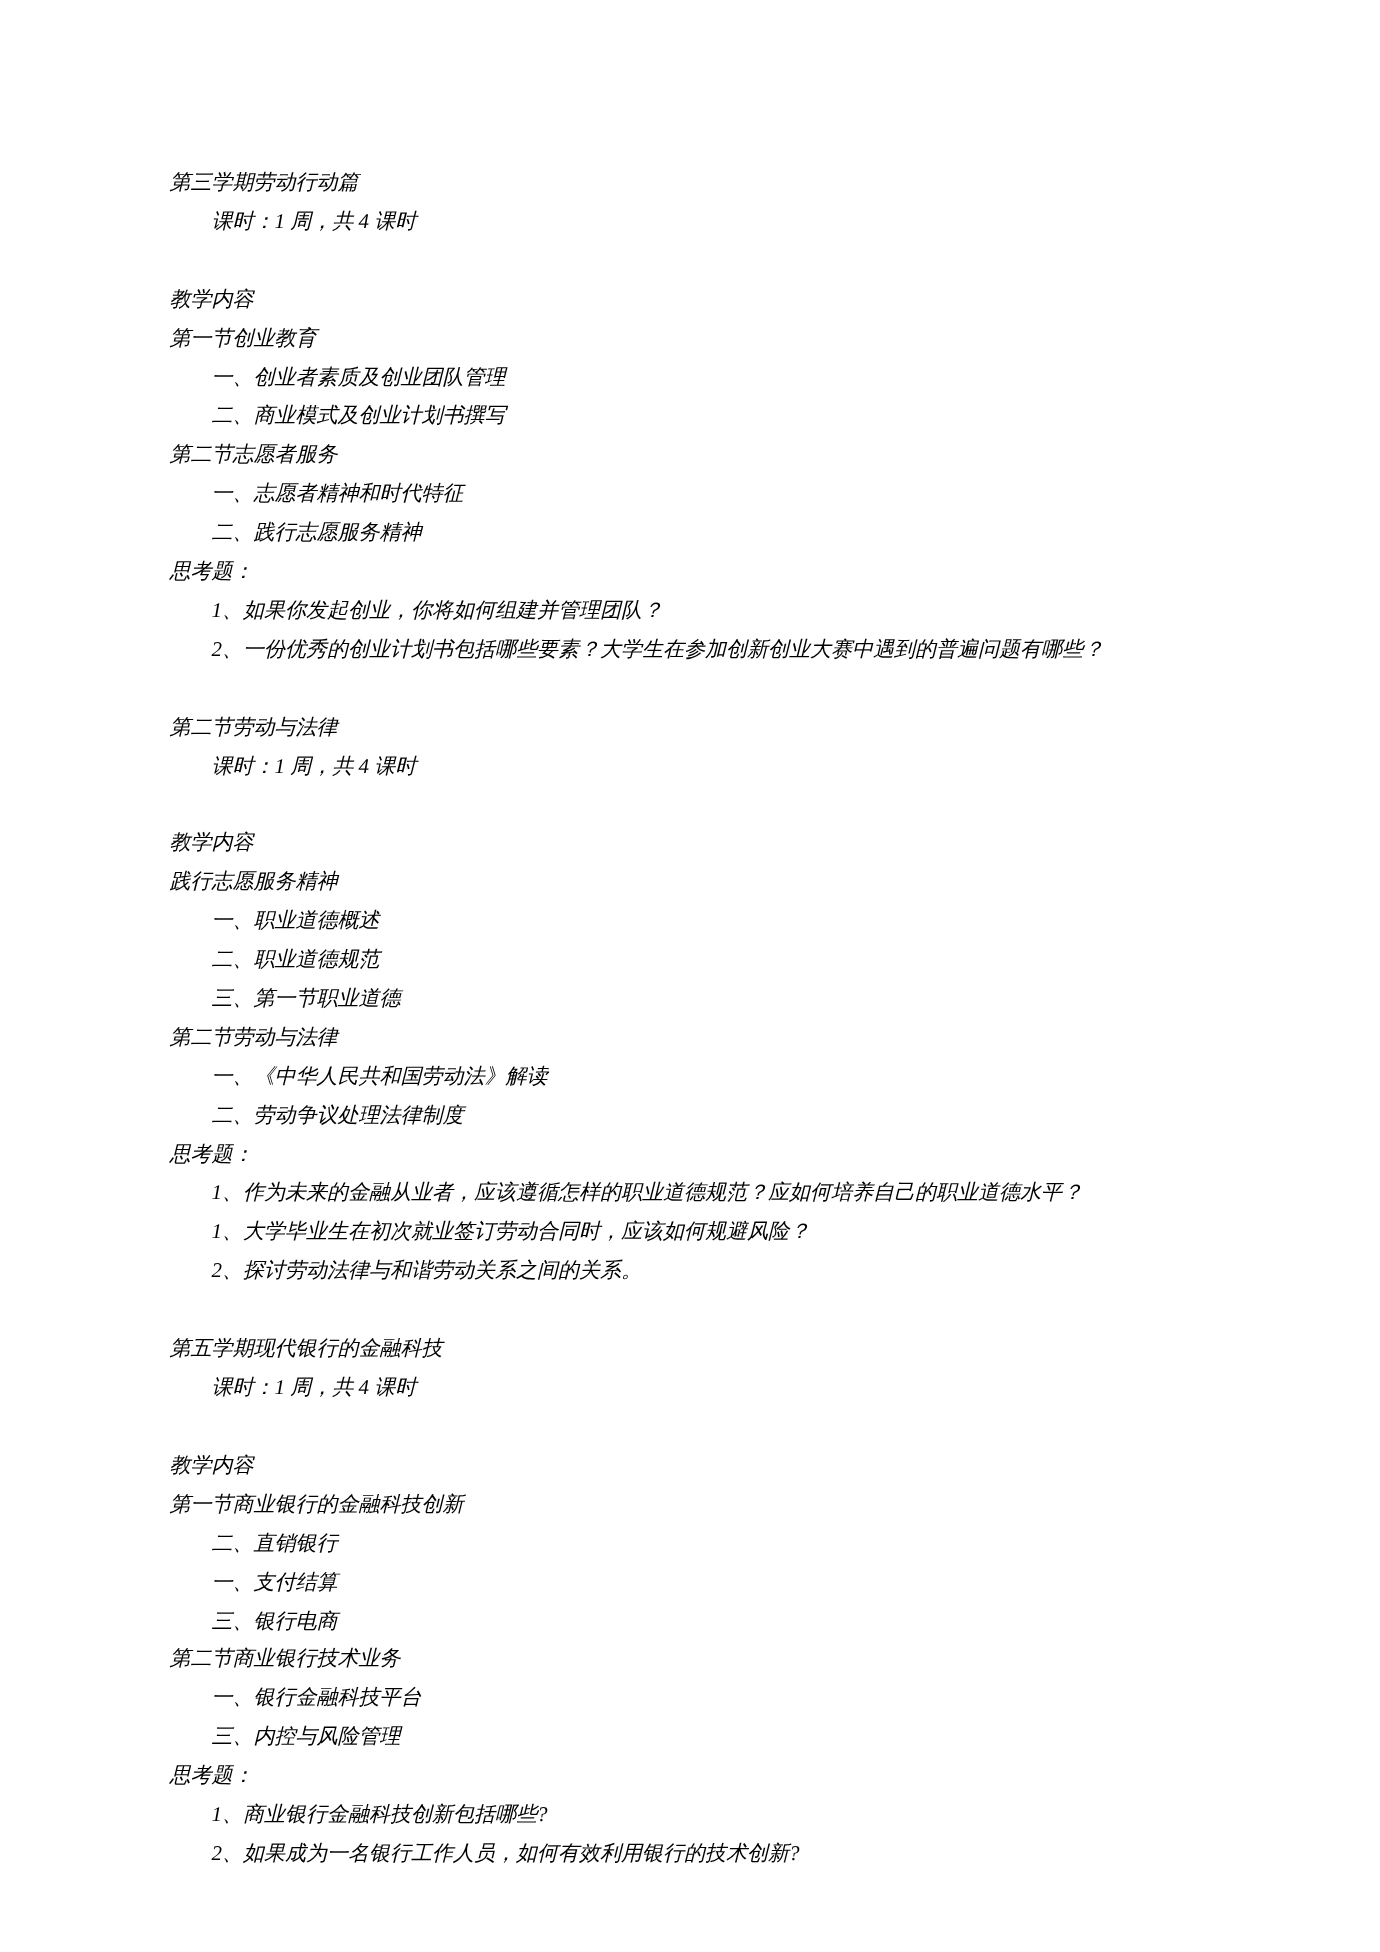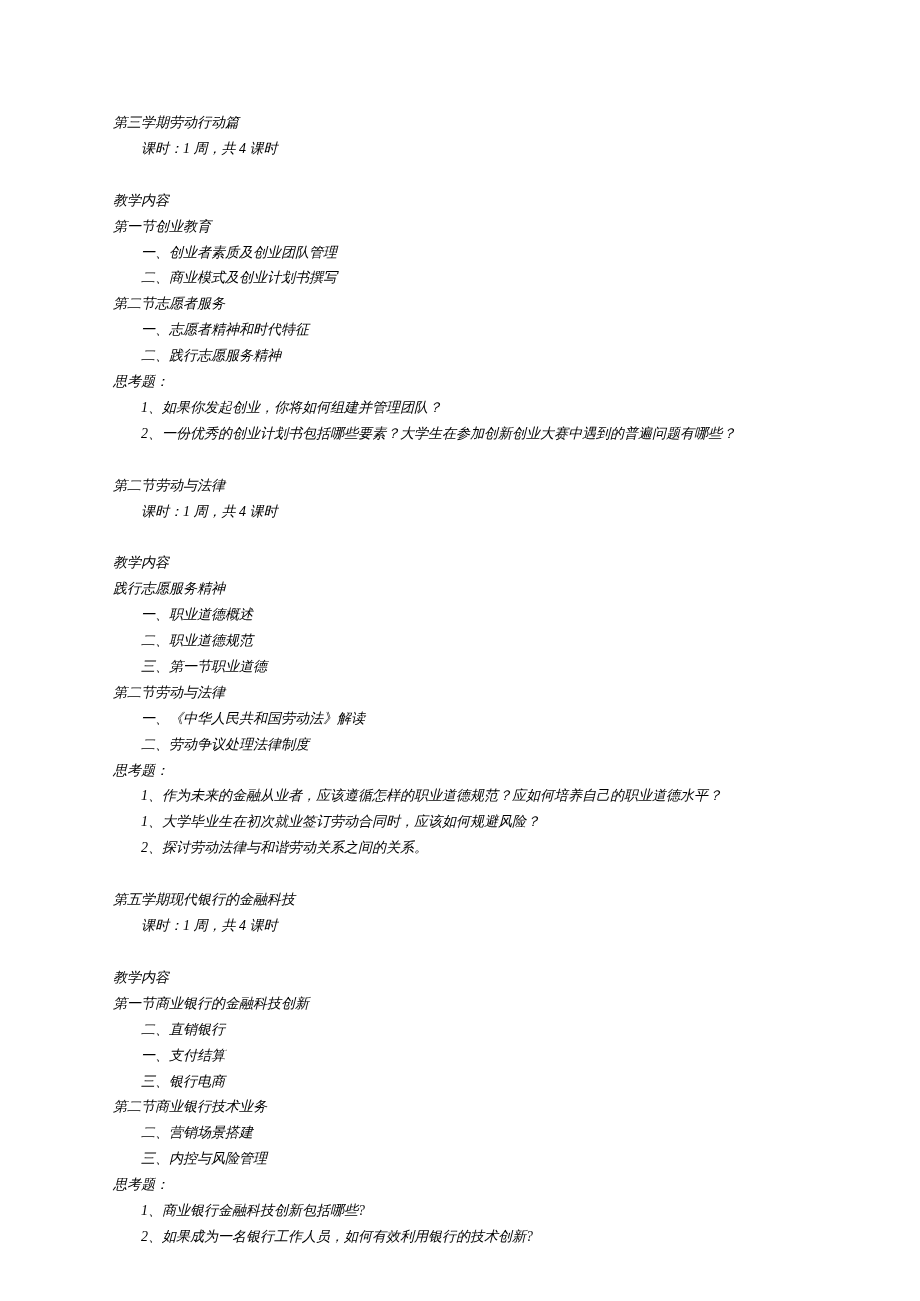--- a/index.html
+++ b/index.html
@@ -73,19 +73,19 @@
   <div class="indent-1">课时：1 周，共 4 课时</div>
 </div>
 
 <div class="block">
   <div>教学内容</div>
   <div>第一节商业银行的金融科技创新</div>
   <div class="indent-1">二、直销银行</div>
   <div class="indent-1">一、支付结算</div>
   <div class="indent-1">三、银行电商</div>
   <div>第二节商业银行技术业务</div>
-  <div class="indent-1">二、营销场景搭建</div>
+  <div class="indent-1">一、银行金融科技平台</div>
   <div class="indent-1">三、内控与风险管理</div>
   <div>思考题：</div>
   <div class="indent-1">1、商业银行金融科技创新包括哪些?</div>
   <div class="indent-1">2、如果成为一名银行工作人员，如何有效利用银行的技术创新?</div>
 
 </div>
 
 </body></html>

